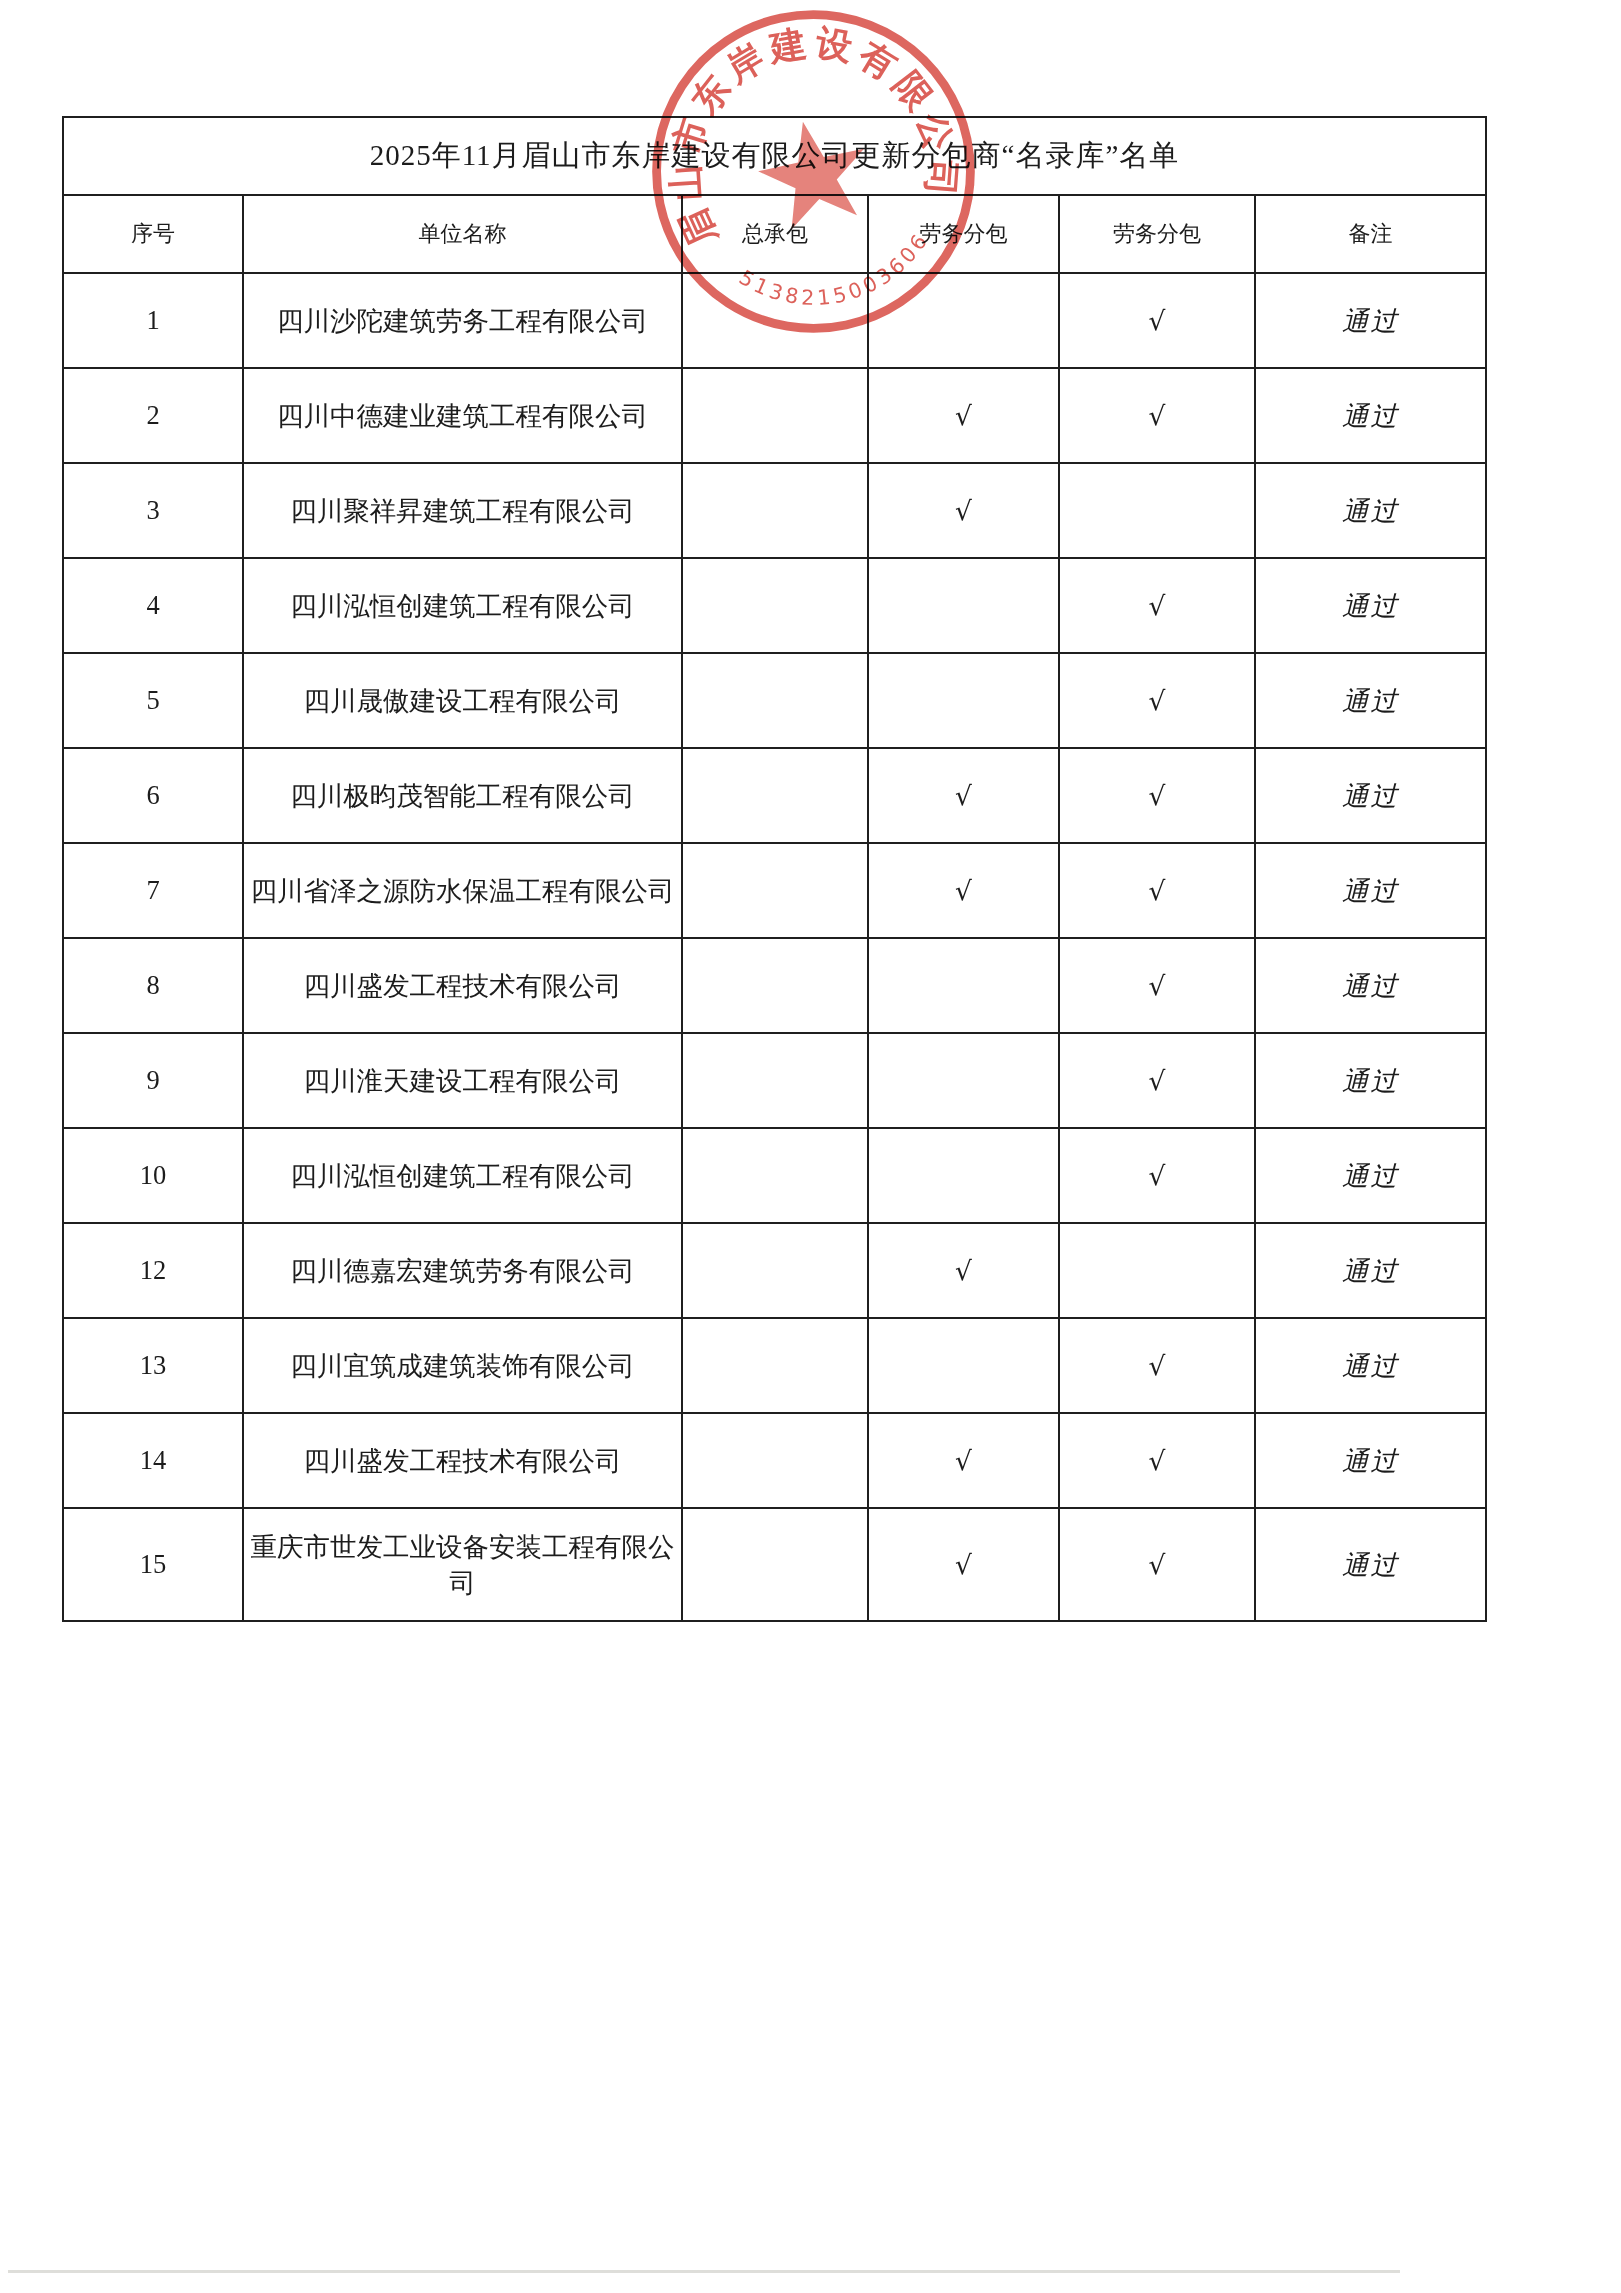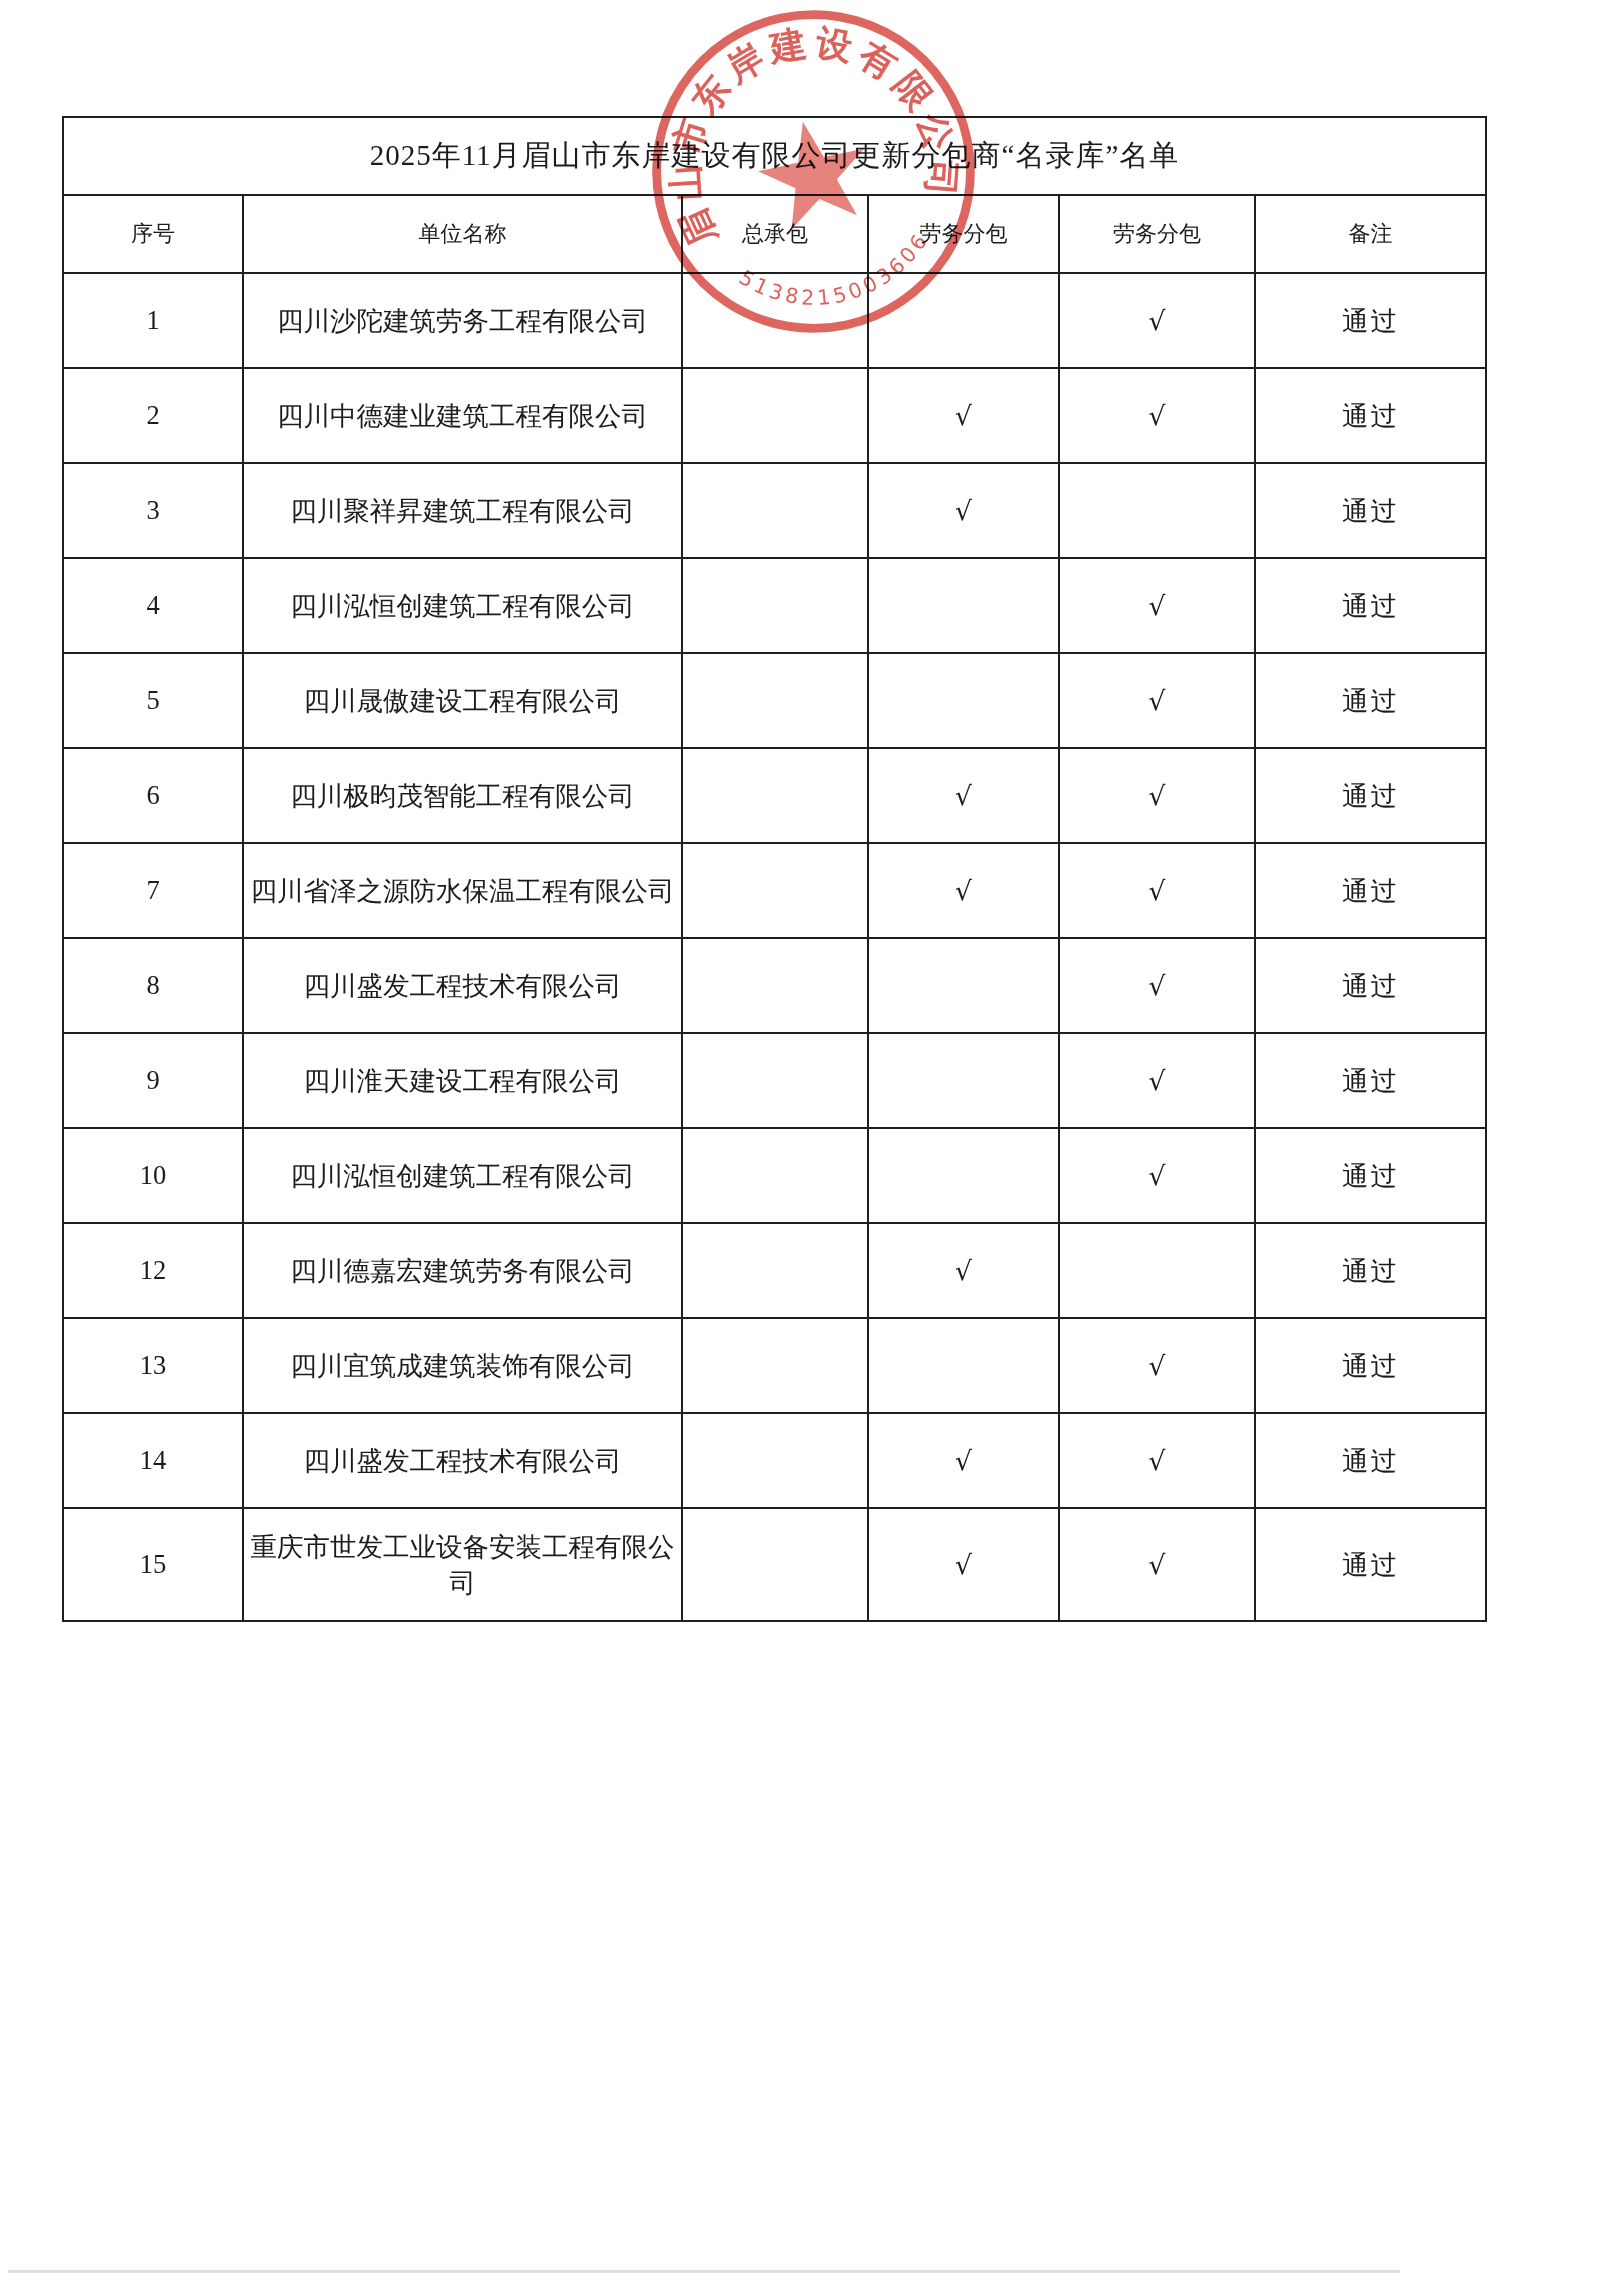--- a/index.html
+++ b/index.html
@@ -18,21 +18,21 @@
     text-align:center;vertical-align:middle;
     padding:0 5.9px;overflow:hidden;
   }
   .doc-table{border:2.9px solid #141414;}
   .title-row td{height:76px;font-size:29px;letter-spacing:1px;}
   .header-row td{height:76px;font-size:22px;}
   .data-row td{height:93px;font-size:26.5px;}
   .data-row.tall td{height:123px;}
   .data-row.semi-tall td{height:111px;}
   .cell-check{font-size:29px;font-family:"DejaVu Sans",sans-serif;}
-  .cell-remark{font-size:27.4px;letter-spacing:2px;}
+  .cell-remark{font-size:27.4px;letter-spacing:2px;font-style:italic;}
   .cell-no{font-size:26.5px;}
   
   .seal{
     position:absolute;left:637px;top:-4.9px;width:353px;height:353px;
     transform:rotate(-12deg);
     mix-blend-mode:multiply;pointer-events:none;
   }
   .page-edge{
     position:absolute;left:7.8px;top:2270px;width:1392px;height:2.9px;
     background:#dededa;

